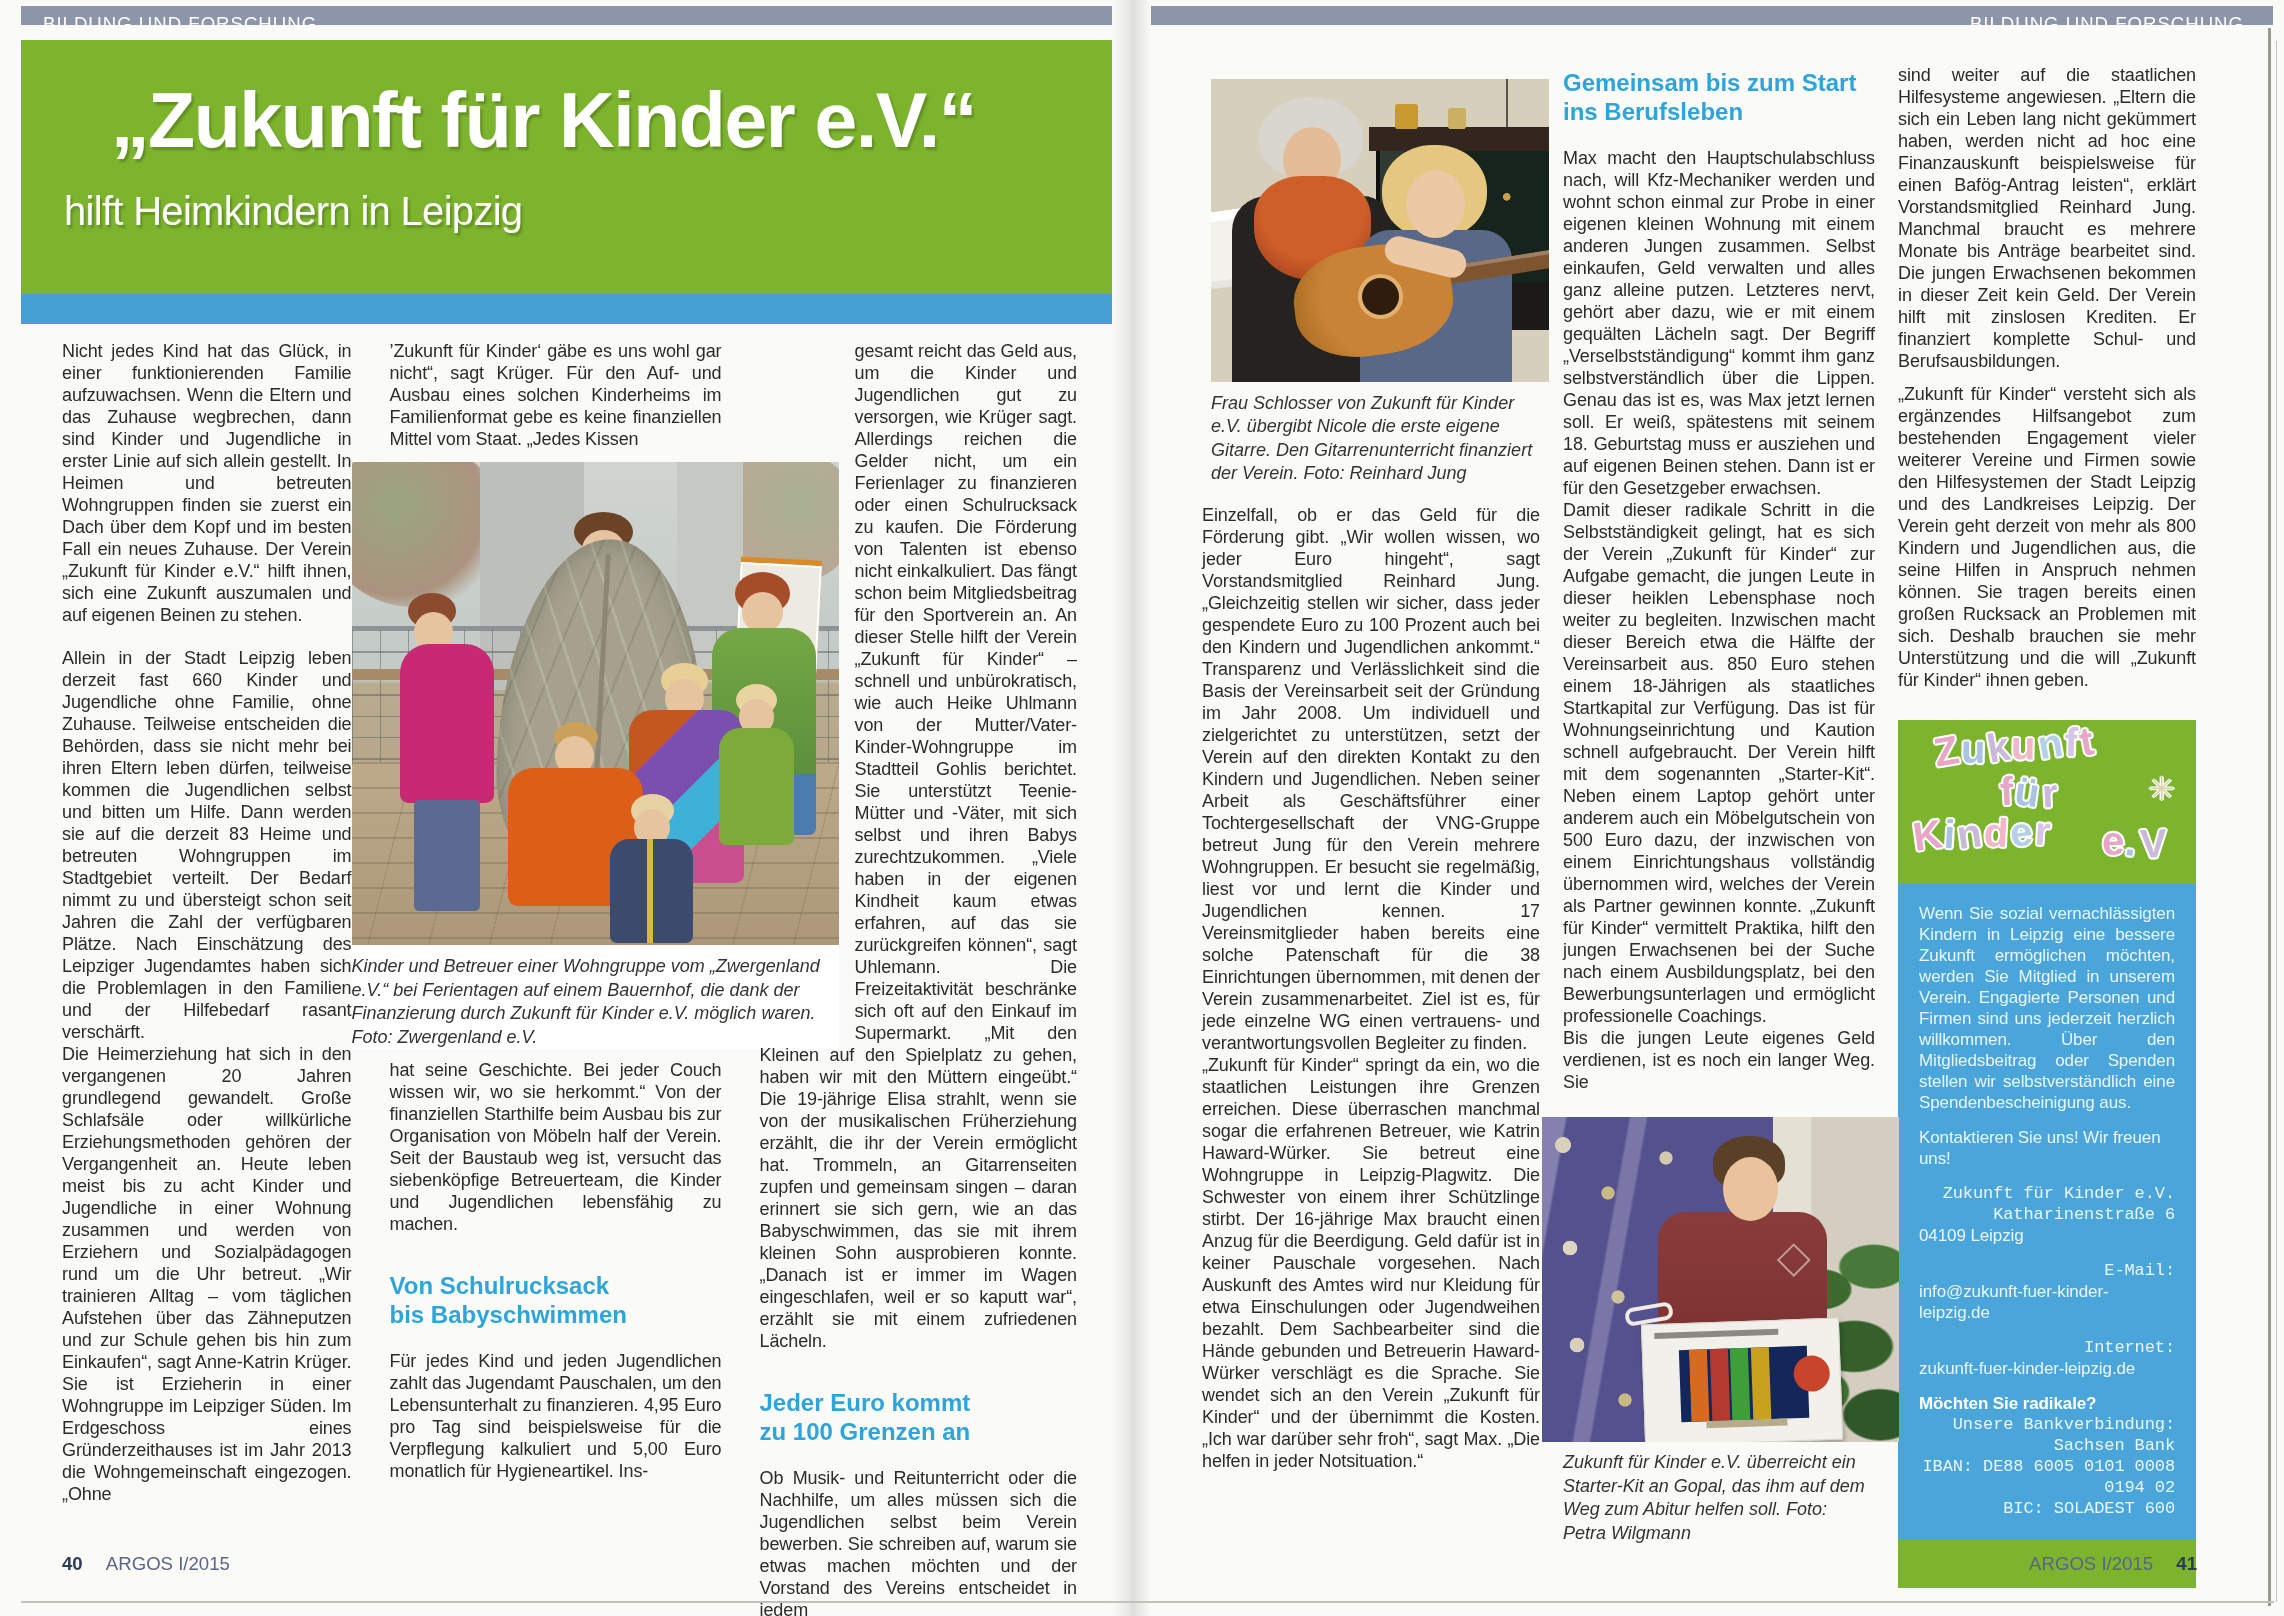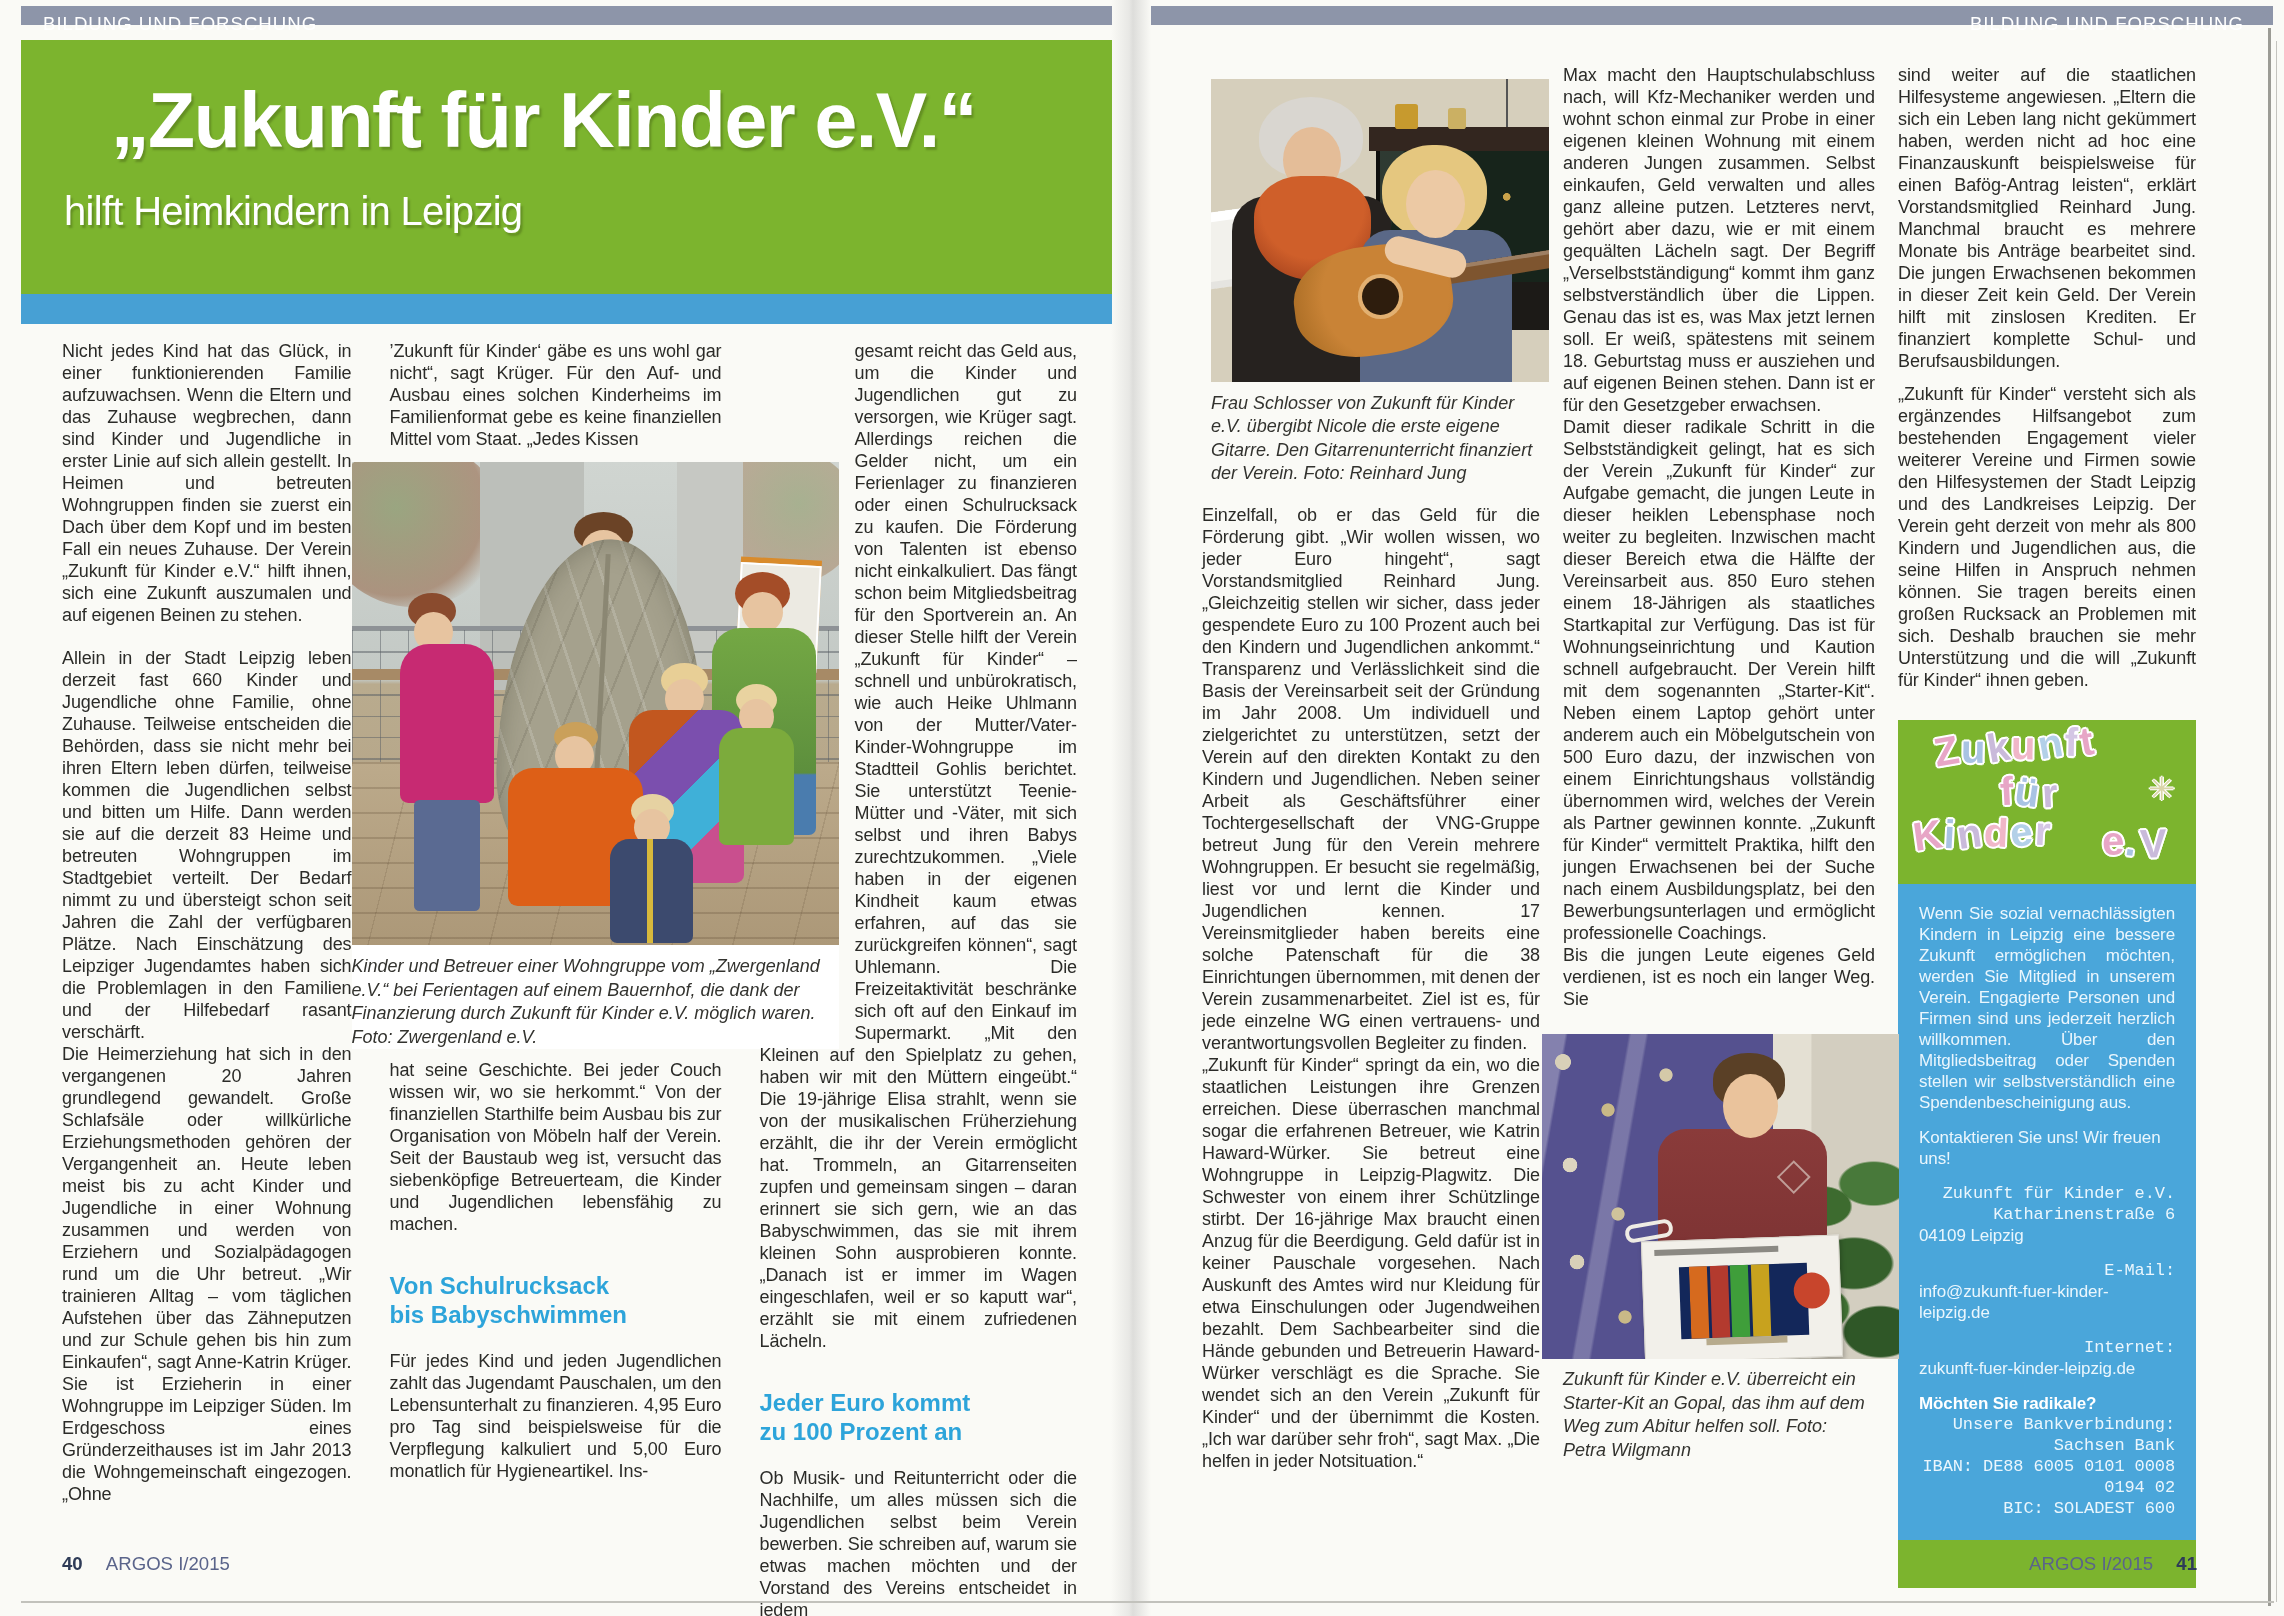--- a/index.html
+++ b/index.html
@@ -349,21 +349,21 @@
           <span>Von Schulrucksack</span>
           <span>bis Babyschwimmen</span>
         </h3>
         <p>Für jedes Kind und jeden Jugendlichen zahlt das Jugendamt Pauschalen, um den Lebensunterhalt zu finanzieren. 4,95 Euro pro Tag sind beispielsweise für die Verpflegung kalkuliert und 5,00 Euro monatlich für Hygieneartikel. Ins-</p>
       </div>
 
       <div class="col lcol3">
         <p><span class="wrap-spacer"></span><span>gesamt reicht das Geld aus, um die Kinder und Jugendlichen gut zu versorgen, wie Krüger sagt. Allerdings reichen die Gelder nicht, um ein Ferienlager zu finanzieren oder einen Schulrucksack zu kaufen. Die Förderung von Talenten ist ebenso nicht einkalkuliert. Das fängt schon beim Mitgliedsbeitrag für den Sportverein an. An dieser Stelle hilft der Verein „Zukunft für Kinder“ – schnell und unbürokratisch, wie auch Heike Uhlmann von der Mutter/Vater-Kinder-Wohngruppe im Stadtteil Gohlis berichtet. Sie unterstützt Teenie-Mütter und -Väter, mit sich selbst und ihren Babys zurechtzukommen. „Viele haben in der eigenen Kindheit kaum etwas erfahren, auf das sie zurückgreifen können“, sagt Uhlemann. Die Freizeitaktivität beschränke sich oft auf den Einkauf im Supermarkt. „Mit den Kleinen auf den Spielplatz zu gehen, haben wir mit den Müttern eingeübt.“ Die 19-jährige Elisa strahlt, wenn sie von der musikalischen Früherziehung erzählt, die ihr der Verein ermöglicht hat. Trommeln, an Gitarrenseiten zupfen und gemeinsam singen – daran erinnert sie sich gern, wie an das Babyschwimmen, das sie mit ihrem kleinen Sohn ausprobieren konnte. „Danach ist er immer im Wagen eingeschlafen, weil er so kaputt war“, erzählt sie mit einem zufriedenen Lächeln.</span></p>
         <h3 class="blue-head">
           <span>Jeder Euro kommt</span>
-          <span>zu 100 Prozent an</span>
+          <span>zu 100 Grenzen an</span>
         </h3>
         <p>Ob Musik- und Reitunterricht oder die Nachhilfe, um alles müssen sich die Jugendlichen selbst beim Verein bewerben. Sie schreiben auf, warum sie etwas machen möchten und der Vorstand des Vereins entscheidet in jedem</p>
       </div>
     </div>
 
     <footer class="folio folio-left">
       <span class="pagenum">40</span>
       <span class="issue">ARGOS I/2015</span>
     </footer>
   </div>
@@ -399,20 +399,24 @@
             <div class="p2-guitar-hole"></div>
             <div class="p2-arm"></div>
           </div>
           <figcaption>Frau Schlosser von Zukunft für Kinder e.V. übergibt Nicole die erste eigene Gitarre. Den Gitarrenunterricht finanziert der Verein. Foto: Reinhard Jung</figcaption>
         </figure>
         <p>Einzelfall, ob er das Geld für die Förderung gibt. „Wir wollen wissen, wo jeder Euro hingeht“, sagt Vorstandsmitglied Reinhard Jung. „Gleichzeitig stellen wir sicher, dass jeder gespendete Euro zu 100 Prozent auch bei den Kindern und Jugendlichen ankommt.“ Transparenz und Verlässlichkeit sind die Basis der Vereinsarbeit seit der Gründung im Jahr 2008. Um individuell und zielgerichtet zu unterstützen, setzt der Verein auf den direkten Kontakt zu den Kindern und Jugendlichen. Neben seiner Arbeit als Geschäftsführer einer Tochtergesellschaft der VNG-Gruppe betreut Jung für den Verein mehrere Wohngruppen. Er besucht sie regelmäßig, liest vor und lernt die Kinder und Jugendlichen kennen. 17 Vereinsmitglieder haben bereits eine solche Patenschaft für die 38 Einrichtungen übernommen, mit denen der Verein zusammenarbeitet. Ziel ist es, für jede einzelne WG einen vertrauens- und verantwortungsvollen Begleiter zu finden.</p>
         <p>„Zukunft für Kinder“ springt da ein, wo die staatlichen Leistungen ihre Grenzen erreichen. Diese überraschen manchmal sogar die erfahrenen Betreuer, wie Katrin Haward-Würker. Sie betreut eine Wohngruppe in Leipzig-Plagwitz. Die Schwester von einem ihrer Schützlinge stirbt. Der 16-jährige Max braucht einen Anzug für die Beerdigung. Geld dafür ist in keiner Pauschale vorgesehen. Nach Auskunft des Amtes wird nur Kleidung für etwa Einschulungen oder Jugendweihen bezahlt. Dem Sachbearbeiter sind die Hände gebunden und Betreuerin Haward-Würker verschlägt es die Sprache. Sie wendet sich an den Verein „Zukunft für Kinder“ und der übernimmt die Kosten. „Ich war darüber sehr froh“, sagt Max. „Die helfen in jeder Notsituation.“</p>
       </div>
 
       <div class="col rcol2">
+        <h3 class="blue-head first">
+          <span>Gemeinsam bis zum Start</span>
+          <span>ins Berufsleben</span>
+        </h3>
         <p>Max macht den Hauptschulabschluss nach, will Kfz-Mechaniker werden und wohnt schon einmal zur Probe in einer eigenen kleinen Wohnung mit einem anderen Jungen zusammen. Selbst einkaufen, Geld verwalten und alles ganz alleine putzen. Letzteres nervt, gehört aber dazu, wie er mit einem gequälten Lächeln sagt. Der Begriff „Verselbstständigung“ kommt ihm ganz selbstverständlich über die Lippen. Genau das ist es, was Max jetzt lernen soll. Er weiß, spätestens mit seinem 18. Geburtstag muss er ausziehen und auf eigenen Beinen stehen. Dann ist er für den Gesetzgeber erwachsen.</p>
         <p>Damit dieser radikale Schritt in die Selbstständigkeit gelingt, hat es sich der Verein „Zukunft für Kinder“ zur Aufgabe gemacht, die jungen Leute in dieser heiklen Lebensphase noch weiter zu begleiten. Inzwischen macht dieser Bereich etwa die Hälfte der Vereinsarbeit aus. 850 Euro stehen einem 18-Jährigen als staatliches Startkapital zur Verfügung. Das ist für Wohnungseinrichtung und Kaution schnell aufgebraucht. Der Verein hilft mit dem sogenannten „Starter-Kit“. Neben einem Laptop gehört unter anderem auch ein Möbelgutschein von 500 Euro dazu, der inzwischen von einem Einrichtungshaus vollständig übernommen wird, welches der Verein als Partner gewinnen konnte. „Zukunft für Kinder“ vermittelt Praktika, hilft den jungen Erwachsenen bei der Suche nach einem Ausbildungsplatz, bei den Bewerbungsunterlagen und ermöglicht professionelle Coachings.</p>
         <p>Bis die jungen Leute eigenes Geld verdienen, ist es noch ein langer Weg. Sie</p>
 
         <figure class="fig-starter">
           <div class="photo photo-starter">
             <div class="p3-curtain"></div>
             <div class="p3-wall"></div>
             <div class="p3-plant"></div>
             <div class="p3-hair"></div>

